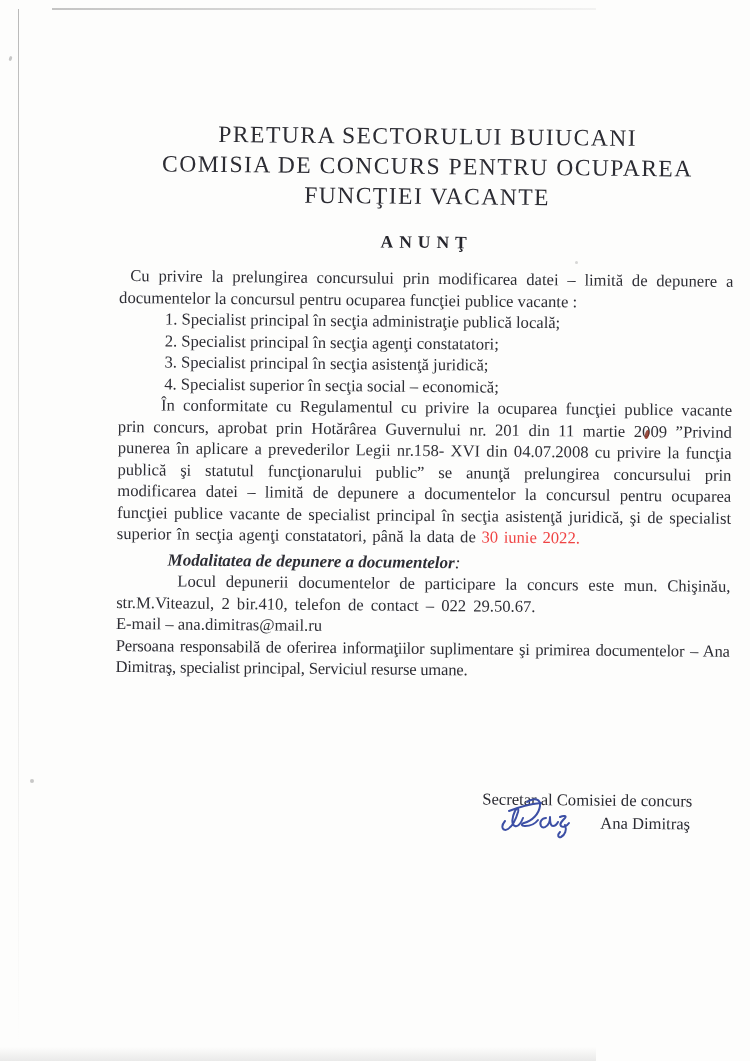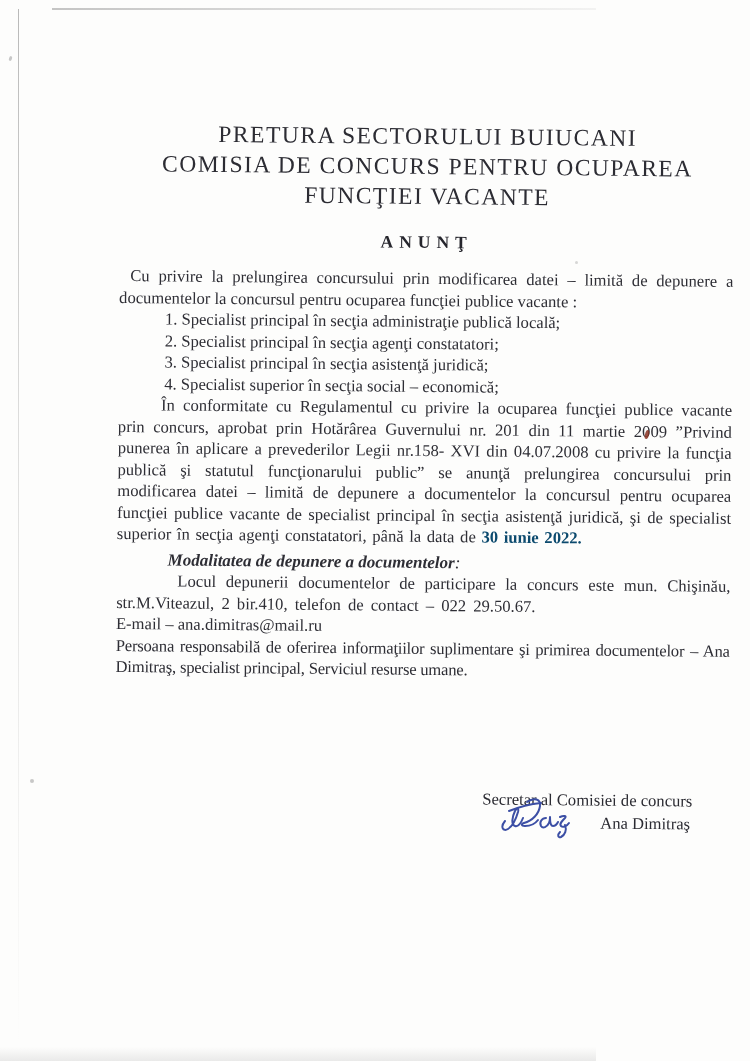--- a/index.html
+++ b/index.html
@@ -68,21 +68,21 @@
     text-align: justify;
     text-indent: 11px;
   }
   .vacancy-list { margin: 0; padding-left: 46px; list-style: none; }
   .vacancy-list div { white-space: nowrap; }
   .p-regulation {
     text-align: justify;
     text-indent: 43px;
     word-spacing: 1.5px;
   }
-  .deadline { font-weight: bold; color: #0c4a6e; }
+  .deadline { font-weight: normal; color: #ef4444; }
   .modalitate-heading {
     margin-top: 4px;
     padding-left: 51px;
     font-weight: bold;
     font-style: italic;
     font-size: 17px;
   }
   .modalitate-heading .colon { font-weight: normal; }
   .p-location { text-align: justify; text-indent: 61px; word-spacing: 3px; }
   .p-email { text-align: left; }

